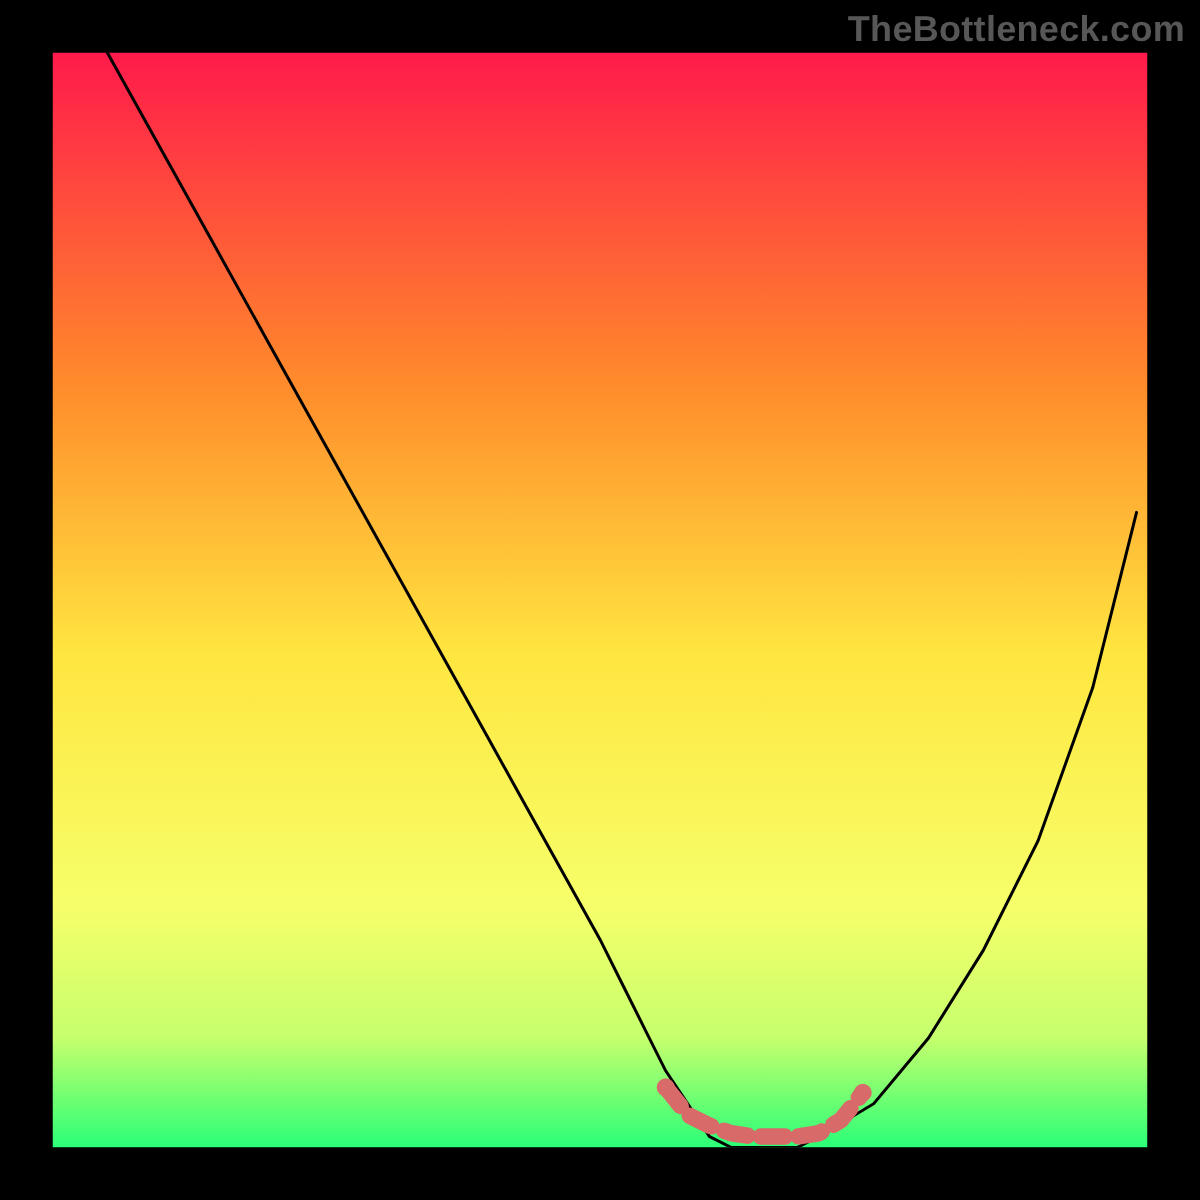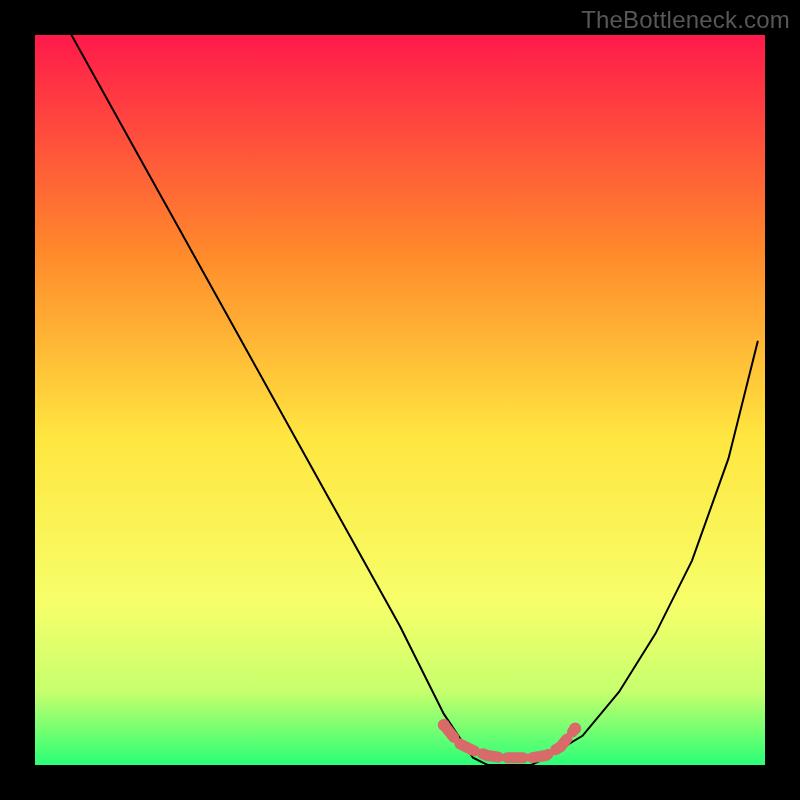--- a/index.html
+++ b/index.html
@@ -16,21 +16,21 @@
     width: 800px;
     height: 800px;
     background: #000;
   }
   .watermark {
     position: absolute;
     top: 6px;
     right: 10px;
     color: #575757;
     font-size: 24px;
-    font-weight: 400;
+    font-weight: 700;
     letter-spacing: 0.2px;
     z-index: 5;
   }
   .plot-wrap {
     position: absolute;
     left: 35px;
     top: 35px;
     width: 730px;
     height: 730px;
   }

